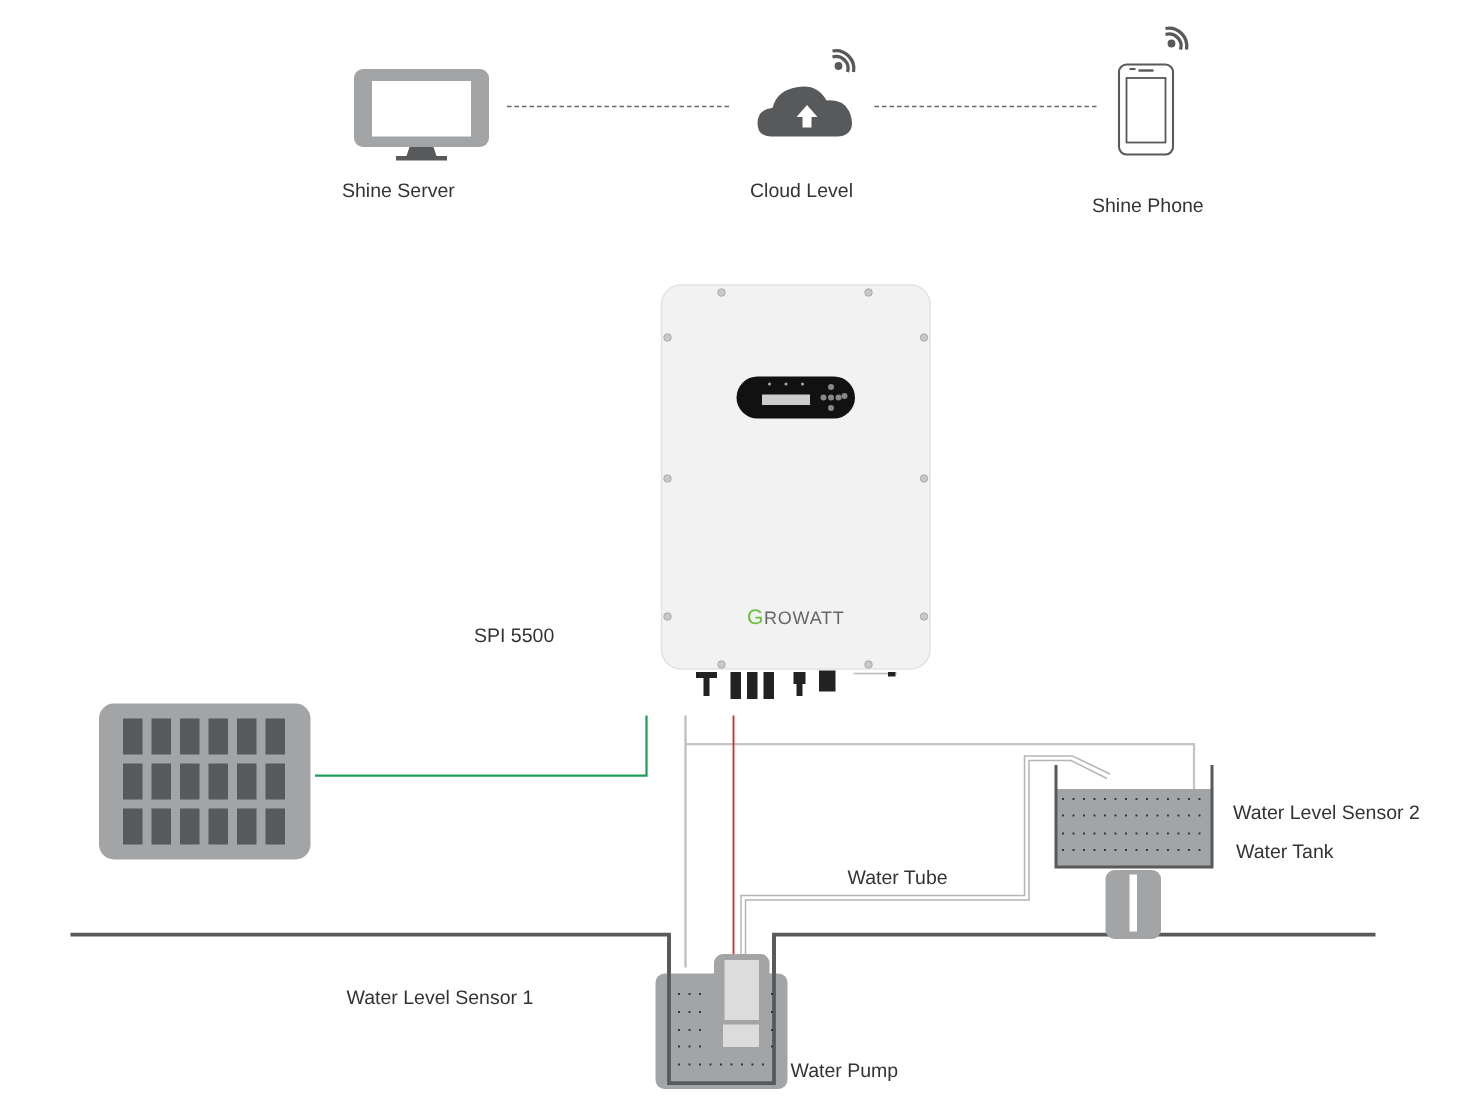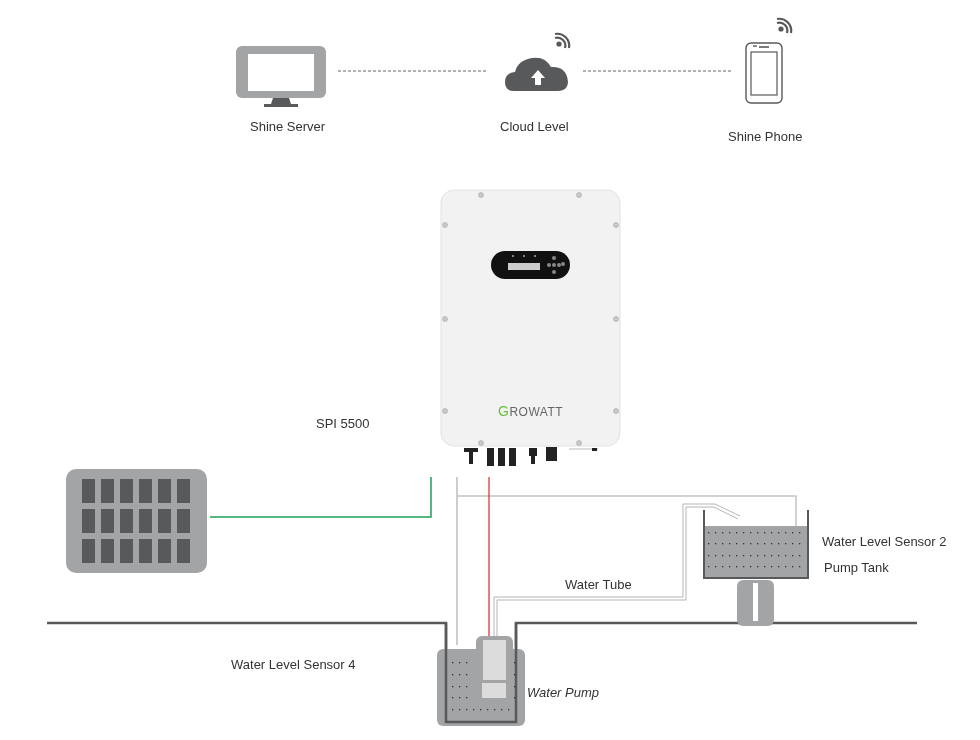--- a/index.html
+++ b/index.html
@@ -217,24 +217,24 @@
         <rect x="778" y="566" width="1.3" height="1.3"></rect>
         <rect x="785" y="566" width="1.3" height="1.3"></rect>
         <rect x="792" y="566" width="1.3" height="1.3"></rect>
         <rect x="799" y="566" width="1.3" height="1.3"></rect>
       </g>
     <rect x="737" y="580" width="37" height="46" rx="6" fill="#a3a4a6"></rect>
     <rect x="753" y="583" width="5" height="38" fill="#ffffff"></rect>
   </g>
 </svg>
 
-<div class="lbl" style="left:250px; top:119px;">Shine Server</div>
+<div class="lbl" style="left:228px; top:119px;">Shine Server</div>
 <div class="lbl" style="left:500px; top:119px;">Cloud Level</div>
 <div class="lbl" style="left:728px; top:129px;text-align:right;">Shine Phone</div>
 
 <div class="lbl" style="left:316px; top:416px;text-align:center;">SPI 5500</div>
 <div class="lbl" style="left:498px; top:403px; font-size:12px; font-weight:normal; letter-spacing:0.5px; color:#666;"><span style="color:#6abf3a; font-size:14px;">G</span><span>ROWATT</span></div>
 
 <div class="lbl" style="left:565px; top:577px;text-align:right;">Water Tube</div>
 <div class="lbl" style="left:822px; top:534px;">Water Level Sensor 2</div>
-<div class="lbl" style="left:824px; top:560px;">Pump Tank</div>
-<div class="lbl" style="left:231px; top:657px;">Water Level Sensor 4</div>
-<div class="lbl" style="left:527px; top:685px;font-style:italic;">Water Pump</div>
+<div class="lbl" style="left:824px; top:560px;">Water Tank</div>
+<div class="lbl" style="left:231px; top:657px;">Water Level Sensor 1</div>
+<div class="lbl" style="left:527px; top:706px;">Water Pump</div>
 
 </body></html>

